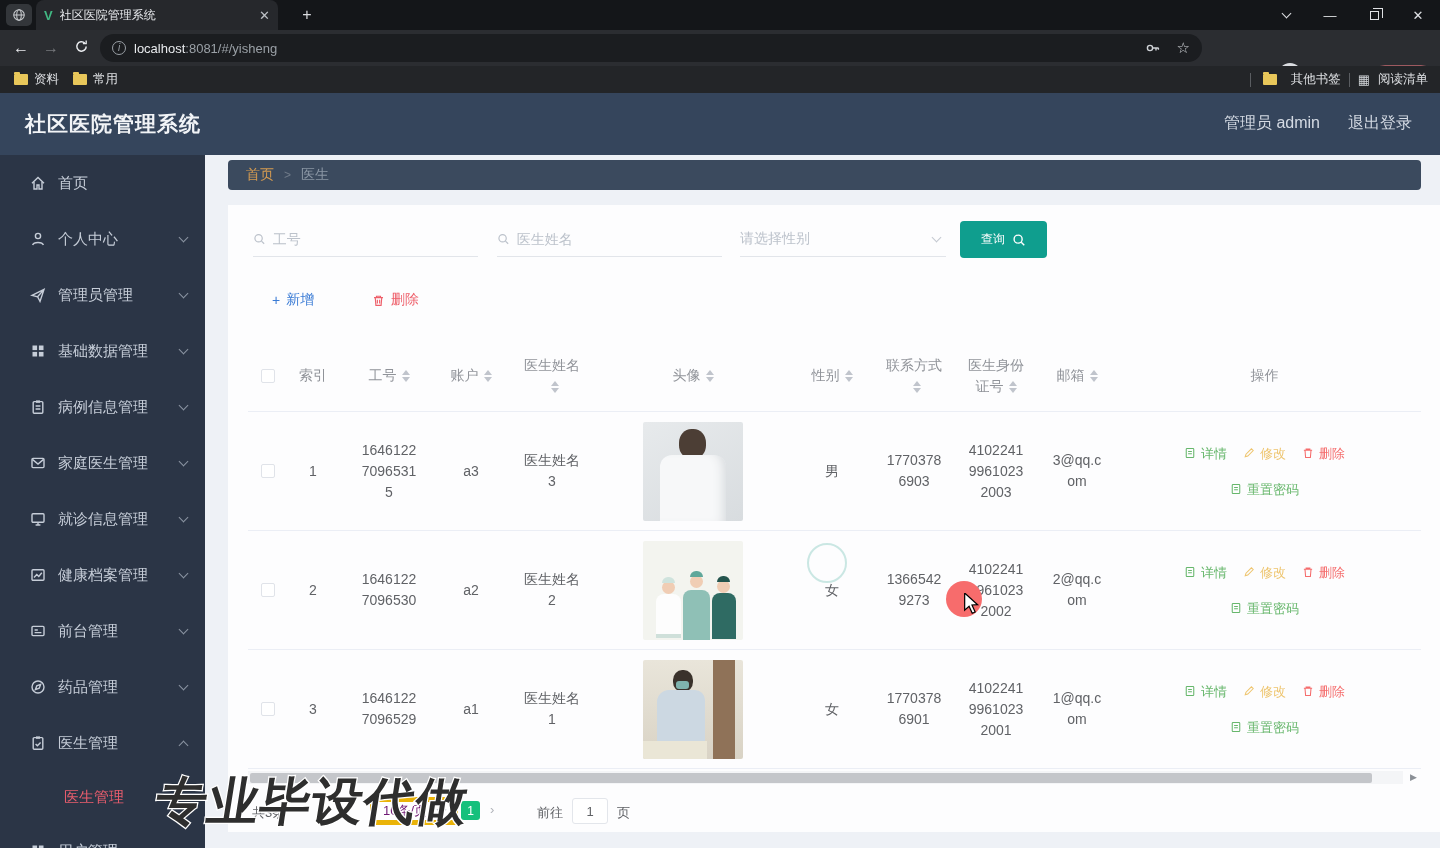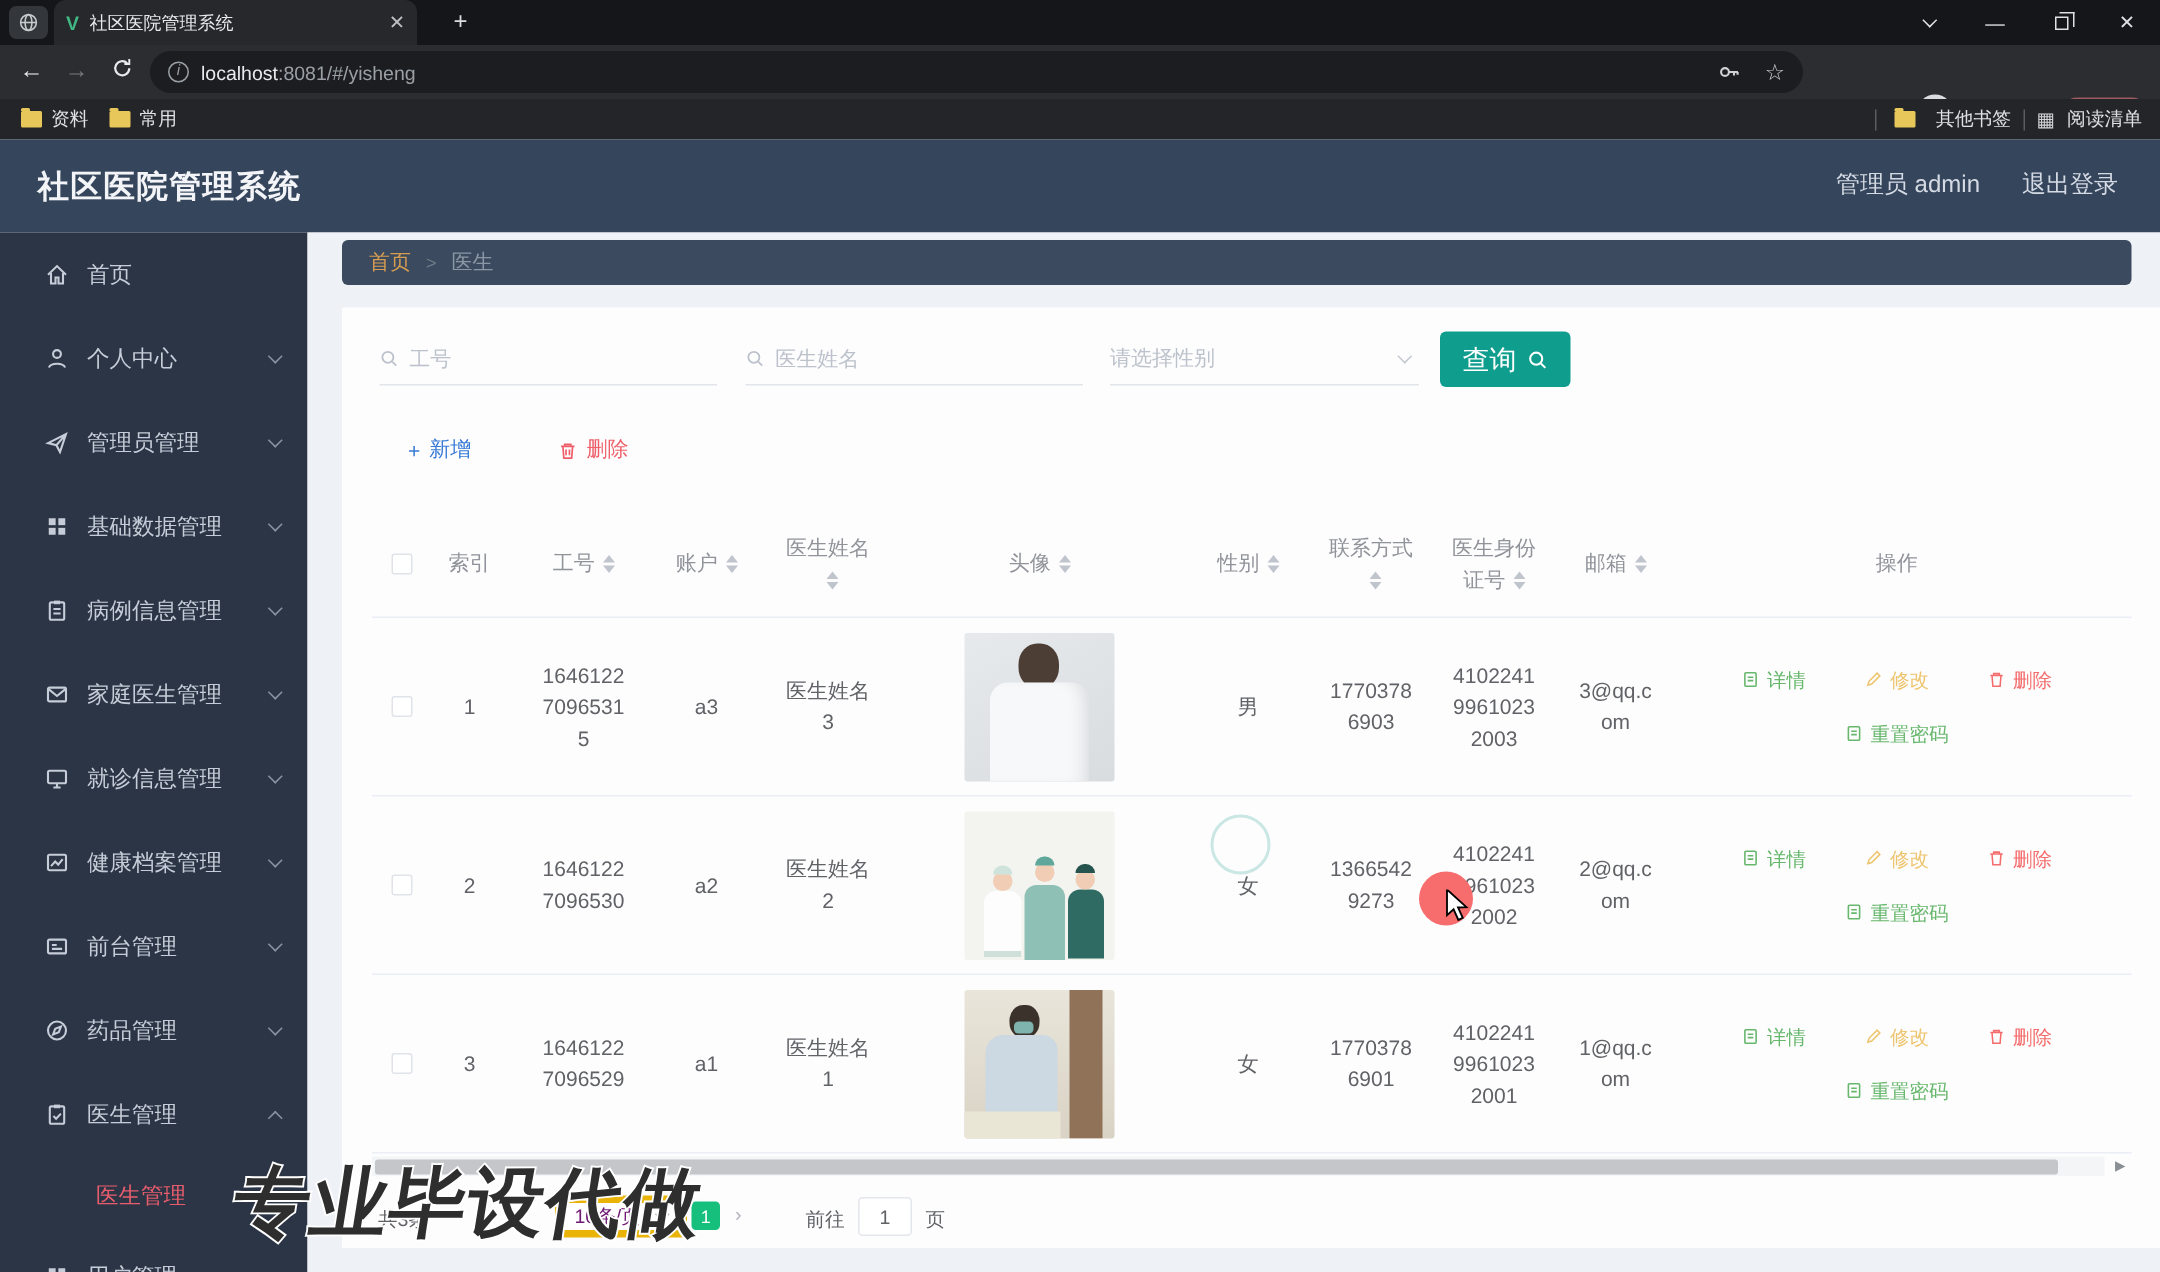--- a/index.html
+++ b/index.html
@@ -56,21 +56,21 @@
   .crumb .home{color:#d69c51}
   .crumb .sep{color:#707b89;font-size:12px}
   .crumb .cur{color:#8b97a5}
   .panel{position:absolute;left:23px;top:50px;width:1365px;height:627px;background:#fdfdfe}
 
   
   .f-input{position:absolute;top:16px;height:36px;border-bottom:1px solid #e2e5ea;display:flex;align-items:center;gap:7px;color:#bcc2cb;font-size:14px}
   .f-input input{border:none;outline:none;background:transparent;font-size:14px;color:#606266;width:100%;font-family:inherit}
   .f-input input::placeholder{color:#bcc2cb}
   .f-select{position:absolute;top:16px;left:512px;width:206px;height:36px;border-bottom:1px solid #e2e5ea;display:flex;align-items:center;justify-content:space-between;color:#bcc2cb;font-size:14px;padding-right:6px}
-  .search-btn{position:absolute;left:732px;top:16px;width:87px;height:37px;background:#0f9e8e;border:none;border-radius:4px;color:#fff;font-size:18px;display:flex;align-items:center;justify-content:center;gap:7px;font-family:inherit}
+  .search-btn{position:absolute;left:732px;top:16px;width:87px;height:37px;background:#0f9e8e;border:none;border-radius:4px;color:#fff;font-size:12px;display:flex;align-items:center;justify-content:center;gap:7px;font-family:inherit}
   .tool-link{position:absolute;top:86px;display:flex;align-items:center;gap:6px;font-size:14px}
   .add-link{left:44px;color:#3a7bd5}
   .del-link{left:144px;color:#ee5f6a}
 
   
   .tbl{position:absolute;left:20px;top:135px;width:1173px}
   .trow{display:flex;align-items:center;border-bottom:1px solid #ebeef5}
   .thead{height:72px;color:#909399;font-weight:normal;font-size:14px}
   .tbody-row{height:119px;color:#606266;font-size:14px}
   .cell{display:flex;align-items:center;justify-content:center;text-align:center;flex:none;line-height:21px}
@@ -99,21 +99,21 @@
   .av2 .cap{position:absolute;width:13px;height:6px;border-radius:6px 6px 0 0}
   .av2 .cap1{left:19px;top:36px;background:#cfe3dd}.av2 .cap2{left:47px;top:30px;background:#5fa79a}.av2 .cap3{left:74px;top:35px;background:#24544d}
   .av3{background:linear-gradient(#e9e5da,#d9d3c5)}
   .av3 .door{position:absolute;right:8px;top:0;width:22px;height:99px;background:#8f7258}
   .av3 .head{position:absolute;left:30px;top:10px;width:20px;height:22px;border-radius:46%;background:#3a322b}
   .av3 .mask{position:absolute;left:33px;top:21px;width:13px;height:8px;border-radius:3px;background:#7fb3ad}
   .av3 .body{position:absolute;left:14px;top:30px;width:48px;height:58px;background:#ccd8e2;border-radius:12px 10px 0 0}
   .av3 .bed{position:absolute;left:0;bottom:0;width:64px;height:18px;background:#eae6d6}
 
   .ops{display:flex;flex-direction:column;gap:15px;align-items:center;font-size:13px}
-  .ops-line1{display:flex;gap:39px}
+  .ops-line1{display:flex;gap:16px}
   .op{display:flex;align-items:center;gap:5px;white-space:nowrap}
   .op-detail,.op-reset{color:#67b76c}
   .op-edit{color:#eec56f}
   .op-del{color:#f56c6c}
 
   
   .hscroll{position:absolute;left:20px;top:566px;width:1155px;height:13px;background:#f4f5f7}
   .hthumb{position:absolute;left:2px;top:1.5px;width:1122px;height:10px;background:#c4c6ca;border-radius:2px}
   .harrow{position:absolute;right:-14px;top:1px;color:#8a8f96;font-size:9px}
   .pag{position:absolute;left:0;top:592px;width:1193px;height:28px;font-size:13px;color:#606266}

